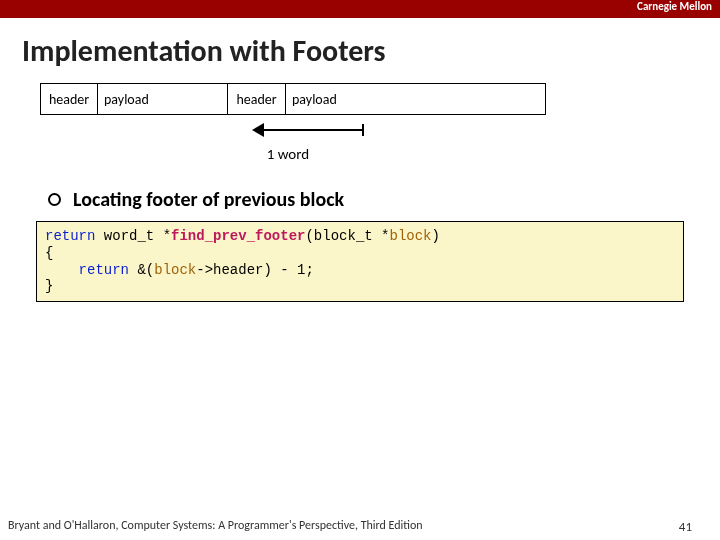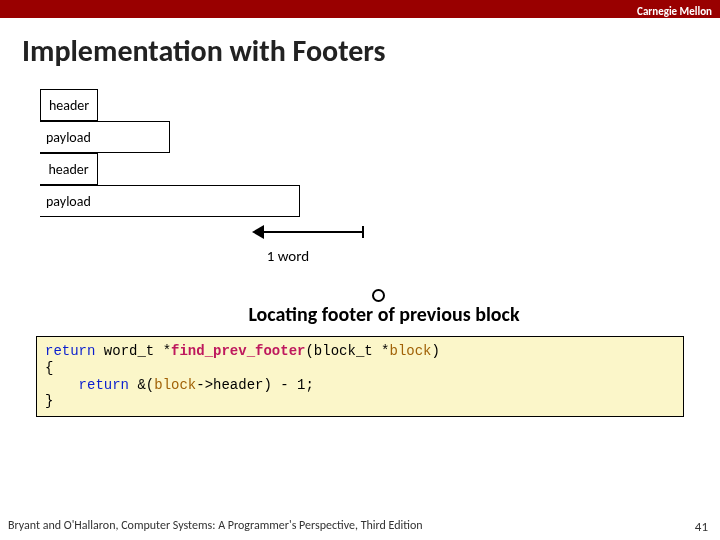--- a/index.html
+++ b/index.html
@@ -9,38 +9,37 @@
     font-family: Calibri, Arial, sans-serif;
     background: #fff;
     position: relative;
     overflow: hidden;
   }
   .topbar {
     height: 18px;
     background: #990000;
     display: flex;
     justify-content: flex-end;
-    align-items: flex-end;
+    align-items: flex-start;
     padding-right: 8px;
   }
   .topbar-text {
     color: #fff;
     font-weight: bold;
     font-size: 11px;
   }
   .title {
     font-size: 30px;
     font-weight: bold;
     color: #222;
     padding: 14px 22px 8px 22px;
   }
   .block-row {
     display: flex;
-    margin: 12px 40px 0 40px;
-    flex-direction: column;
+    margin: 6px 40px 0 40px;
   }
   .cell {
     border: 1.5px solid #000;
     background: #fff;
     height: 32px;
     display: flex;
     align-items: center;
     justify-content: center;
     font-size: 14px;
   }
@@ -85,21 +84,20 @@
     font-size: 15px;
     margin: 4px 0 0 248px;
     width: 80px;
   }
   .bullet-line {
     display: flex;
     align-items: center;
     margin: 24px 0 10px 48px;
     font-size: 20px;
     font-weight: bold;
-    flex-direction: column;
   }
   .bullet-mark {
     width: 13px; height: 13px;
     border: 2px solid #000;
     border-radius: 50%;
     margin-right: 12px;
     flex-shrink: 0;
   }
   .codebox {
     margin: 0 36px;
@@ -117,21 +115,21 @@
   .foot-left {
     position: absolute;
     bottom: 8px;
     left: 8px;
     font-size: 12px;
     color: #333;
   }
   .foot-right {
     position: absolute;
     bottom: 6px;
-    right: 12px;
+    right: 28px;
     font-size: 13px;
     color: #333;
   }
 </style>
 </head>
 <body>
 
 <div class="topbar">
   <span class="topbar-text">Carnegie Mellon</span>
 </div>

